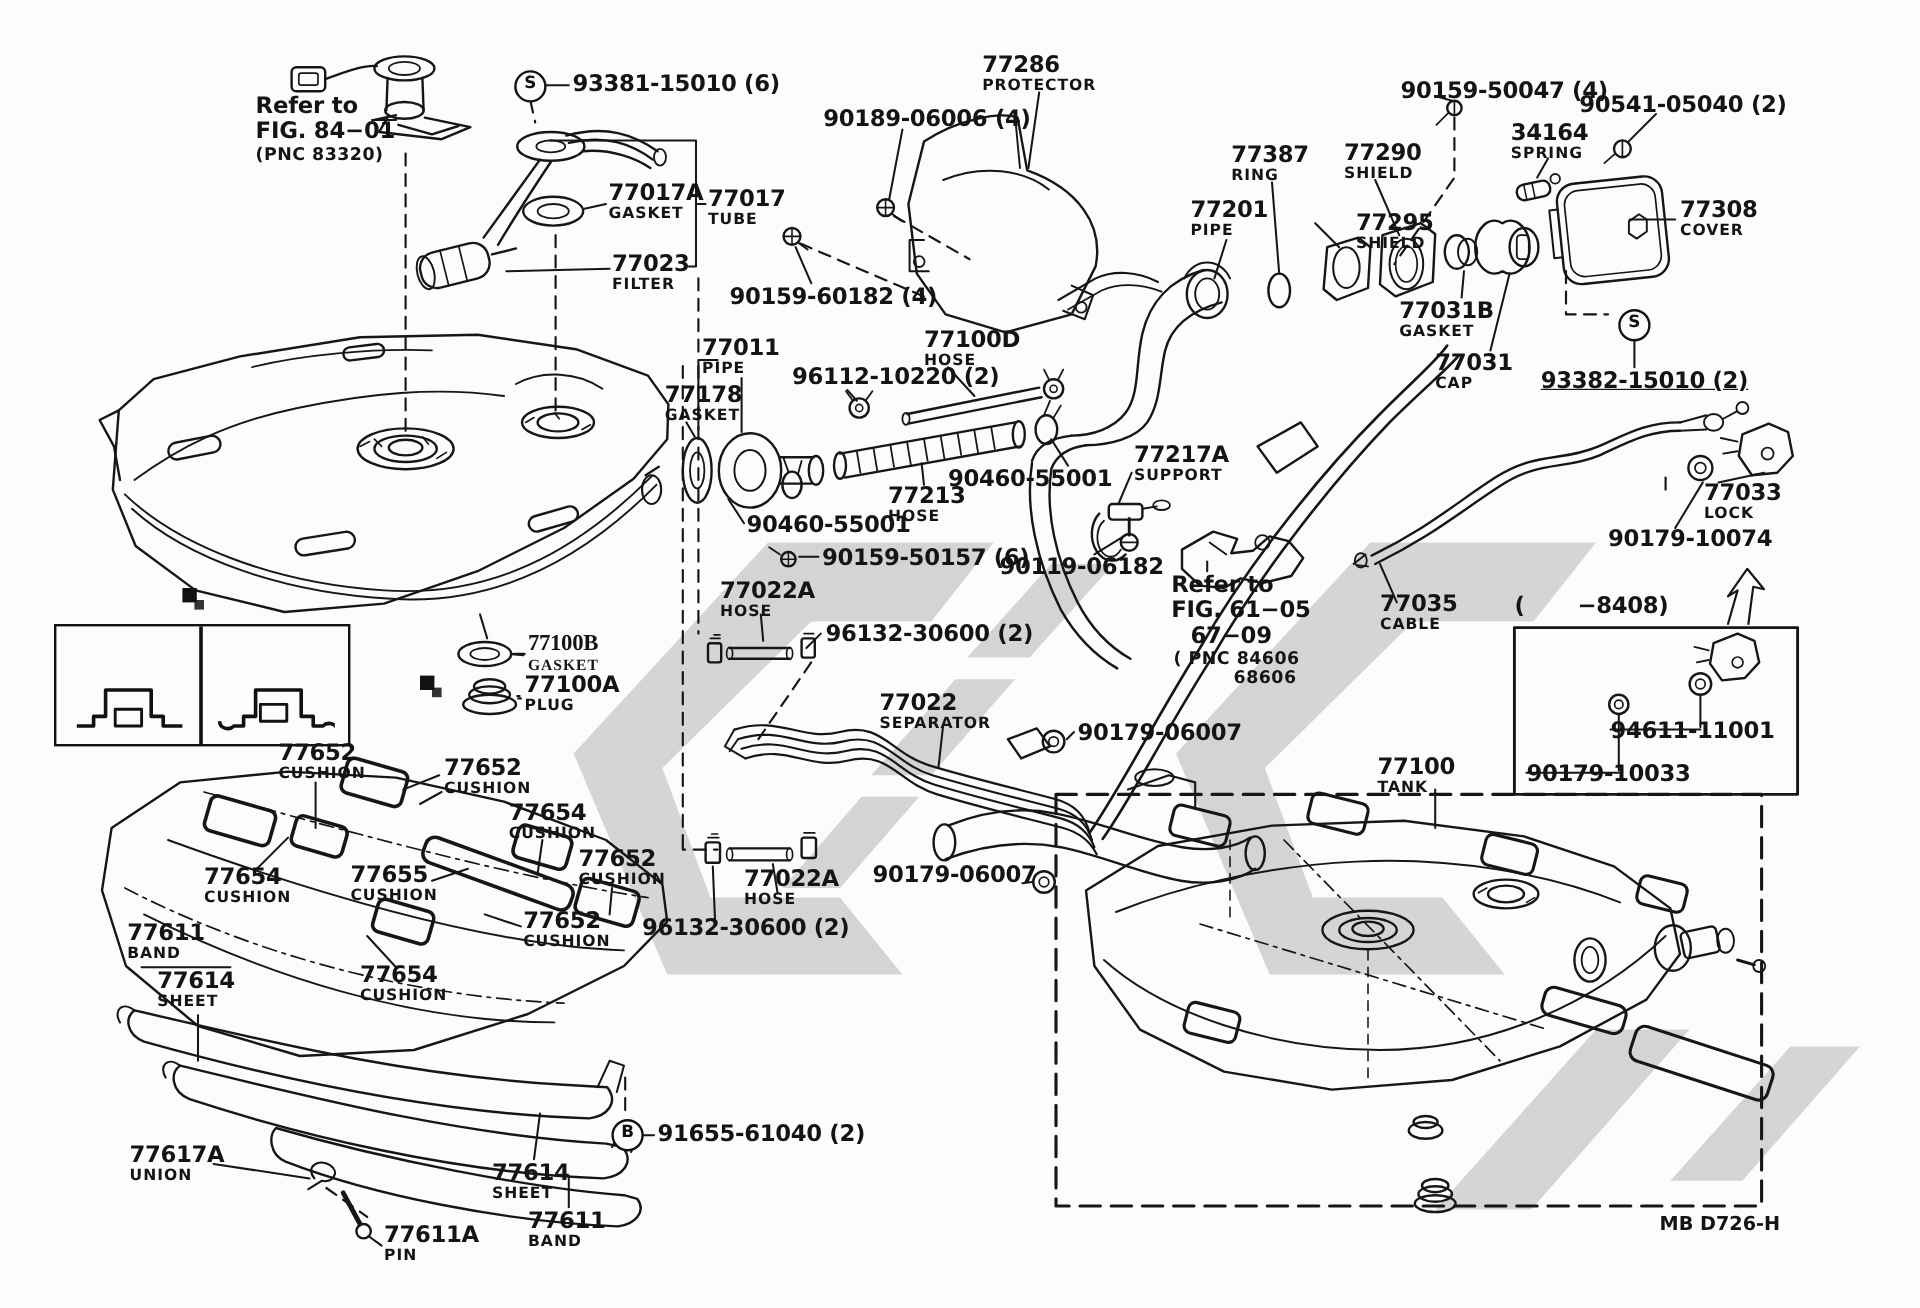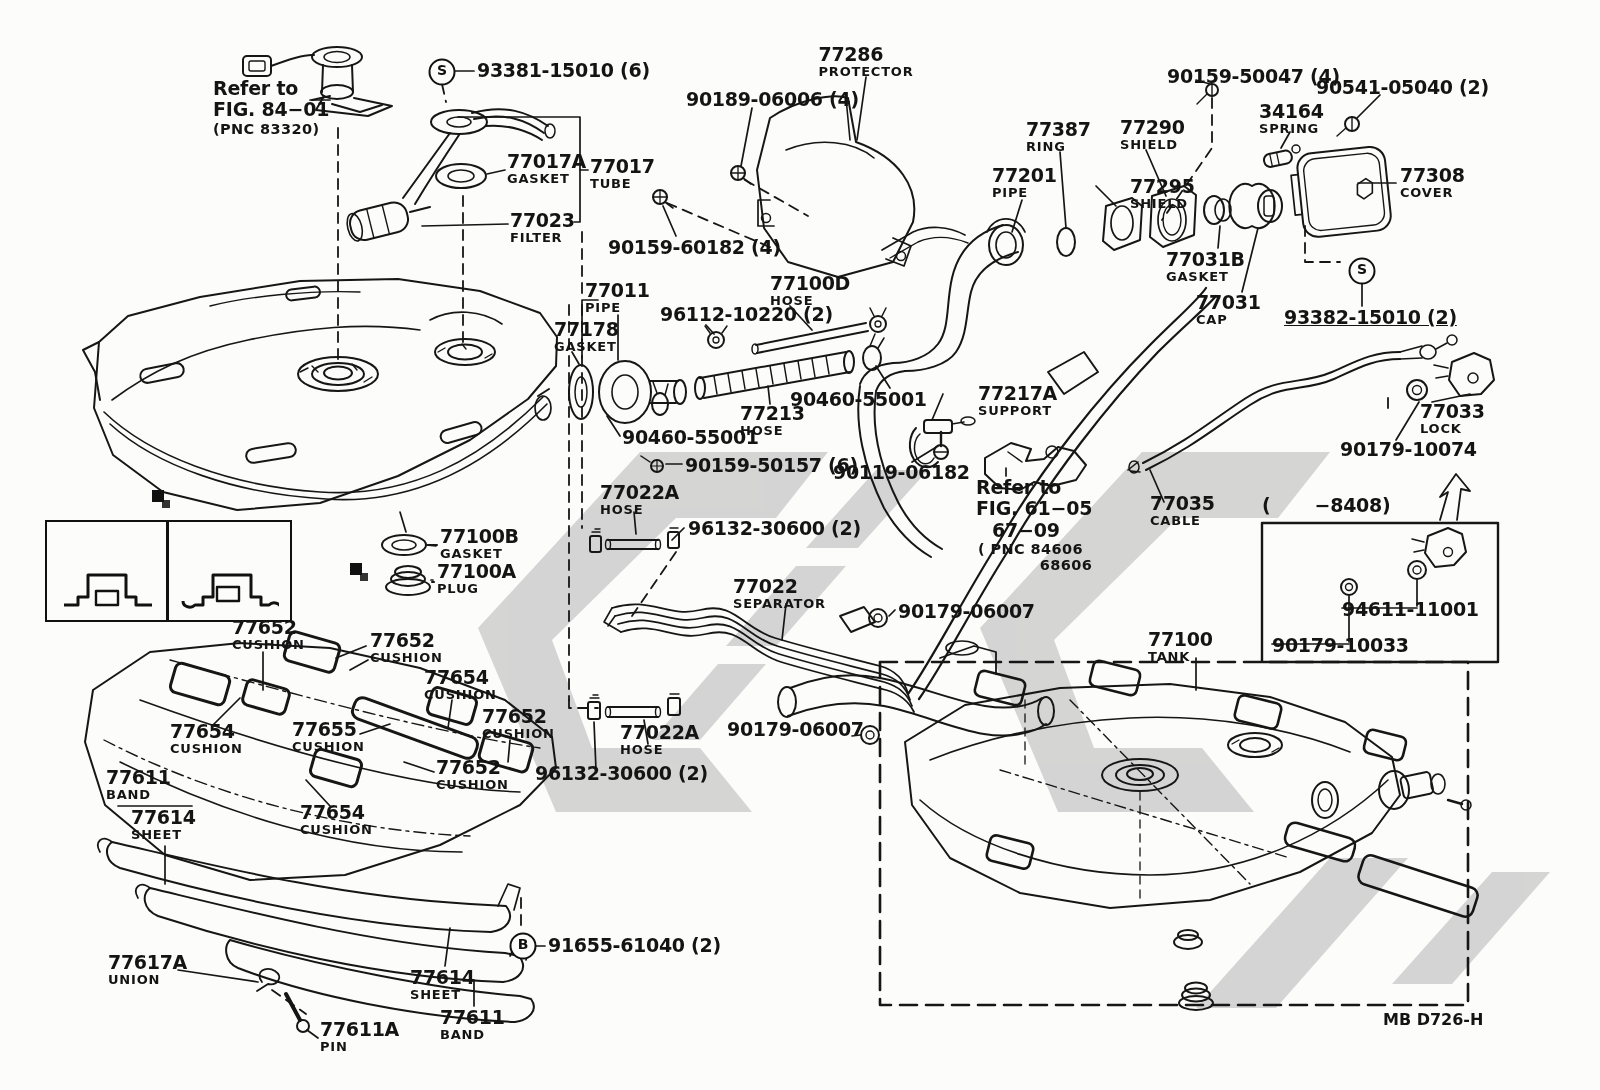--- a/index.html
+++ b/index.html
@@ -587,39 +587,39 @@
         <div class="ln-n">77100D</div>
         <div class="ln-c">HOSE</div>
       </div>
       <div class="lbl" style="left: 790px; top: 390px;">
         <div class="ln-n">90460-55001</div>
       </div>
       <div class="lbl" style="left: 740px; top: 404px;">
         <div class="ln-n">77213</div>
         <div class="ln-c">HOSE</div>
       </div>
-      <div class="lbl" style="left: 945px; top: 384px; margin-left: 33px;">
+      <div class="lbl" style="left: 945px; top: 370px;">
         <div class="ln-n">77217A</div>
         <div class="ln-c">SUPPORT</div>
       </div>
       <div class="lbl" style="left: 622px; top: 428px;">
         <div class="ln-n">90460-55001</div>
       </div>
       <div class="lbl" style="left: 685px; top: 456px;">
         <div class="ln-n">90159-50157 (6)</div>
       </div>
       <div class="lbl" style="left: 833px; top: 463px;">
         <div class="ln-n">90119-06182</div>
       </div>
       <div class="lbl" style="left: 976px; top: 477px;">
         <div class="ln-r">Refer to</div>
         <div class="ln-r">FIG. 61−05</div>
         <div class="ln-r" style="margin-left: 16px;">67−09</div>
         <div class="ln-rs" style="margin-left: 2px;">( PNC 84606</div>
-        <div class="ln-rs" style="margin-left: 52px; text-align: right;">68606</div>
+        <div class="ln-rs" style="margin-left: 52px;">68606</div>
       </div>
       <div class="lbl" style="left: 1150px; top: 494px;">
         <div class="ln-n">77035</div>
         <div class="ln-c">CABLE</div>
       </div>
       <div class="lbl" style="left: 1420px; top: 402px;">
         <div class="ln-n">77033</div>
         <div class="ln-c">LOCK</div>
       </div>
       <div class="lbl" style="left: 1340px; top: 440px;">
@@ -631,21 +631,21 @@
       <div class="lbl" style="left: 1342px; top: 600px;">
         <div class="ln-n">94611-11001</div>
       </div>
       <div class="lbl" style="left: 1272px; top: 636px;">
         <div class="ln-n">90179-10033</div>
       </div>
       <div class="lbl" style="left: 1148px; top: 630px;">
         <div class="ln-n">77100</div>
         <div class="ln-c">TANK</div>
       </div>
-      <div class="lbl" style="left: 440px; top: 527px;">
+      <div class="lbl" style="left: 440px; top: 527px; font-family: Liberation Serif, serif;">
         <div class="ln-n">77100B</div>
         <div class="ln-c">GASKET</div>
       </div>
       <div class="lbl" style="left: 437px; top: 562px;">
         <div class="ln-n">77100A</div>
         <div class="ln-c">PLUG</div>
       </div>
       <div class="lbl" style="left: 600px; top: 483px;">
         <div class="ln-n">77022A</div>
         <div class="ln-c">HOSE</div>

